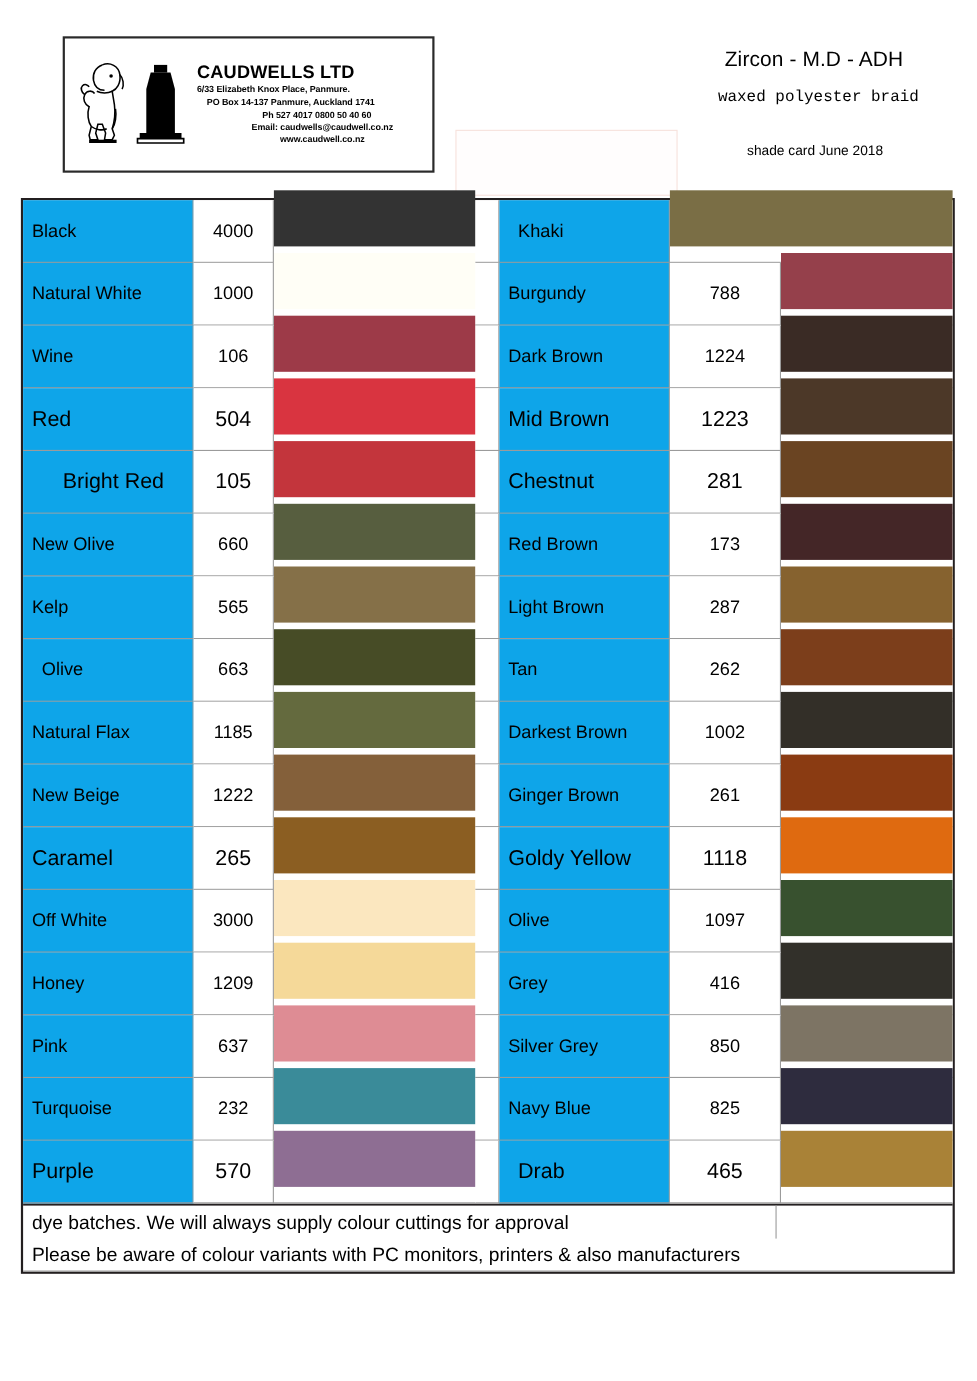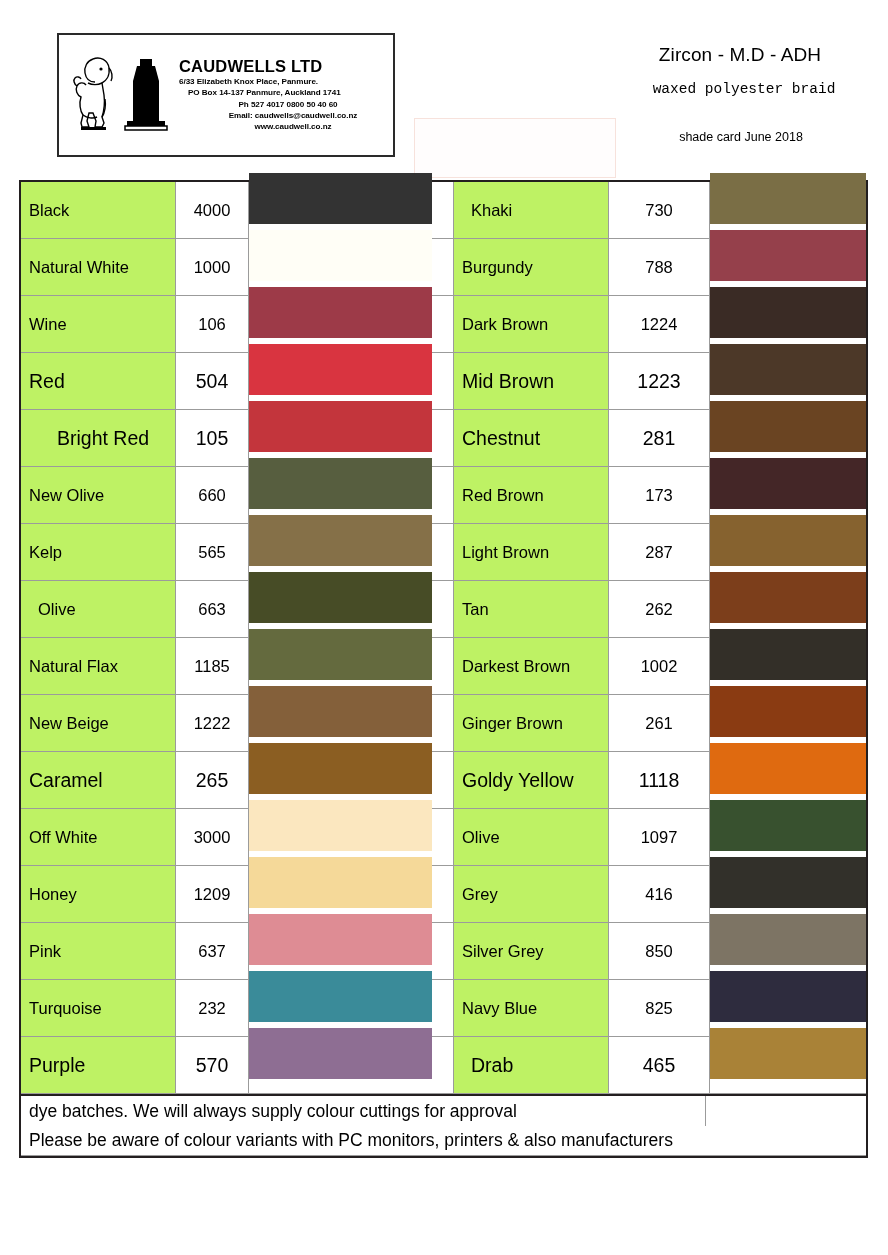--- a/index.html
+++ b/index.html
@@ -143,21 +143,21 @@
   .half-right { width: 412px; flex: 1 1 auto; }
 
   .cell-name {
     box-sizing: border-box;
     border-right: 1px solid #9b9b9b;
     border-bottom: 1px solid #9b9b9b;
     display: flex;
     align-items: center;
     font-size: 16.5px;
     padding-left: 8px;
-    background: #bef264;
+    background: #0ea5e9;
     position: relative;
     z-index: 2;
   }
   .cell-code {
     box-sizing: border-box;
     border-right: 1px solid #9b9b9b;
     border-bottom: 1px solid #9b9b9b;
     display: flex;
     align-items: center;
     justify-content: center;
@@ -275,21 +275,20 @@
         <div class="half half-left">
           <div class="cell-name">Black</div>
           <div class="cell-code">4000</div>
           <div class="cell-swatch">
             <div class="swatch-fill" style="background: rgb(51, 51, 51);"></div>
           </div>
           <div class="cell-pad"></div>
         </div>
         <div class="half half-right indent-half">
           <div class="cell-name" style="padding-left: 17px;">Khaki</div>
-          <div class="cell-code">730</div>
           <div class="cell-swatch">
             <div class="swatch-fill" style="background: rgb(122, 110, 69);"></div>
           </div>
         </div>
       </div>
       <div class="row">
         <div class="half half-left">
           <div class="cell-name">Natural White</div>
           <div class="cell-code">1000</div>
           <div class="cell-swatch">

